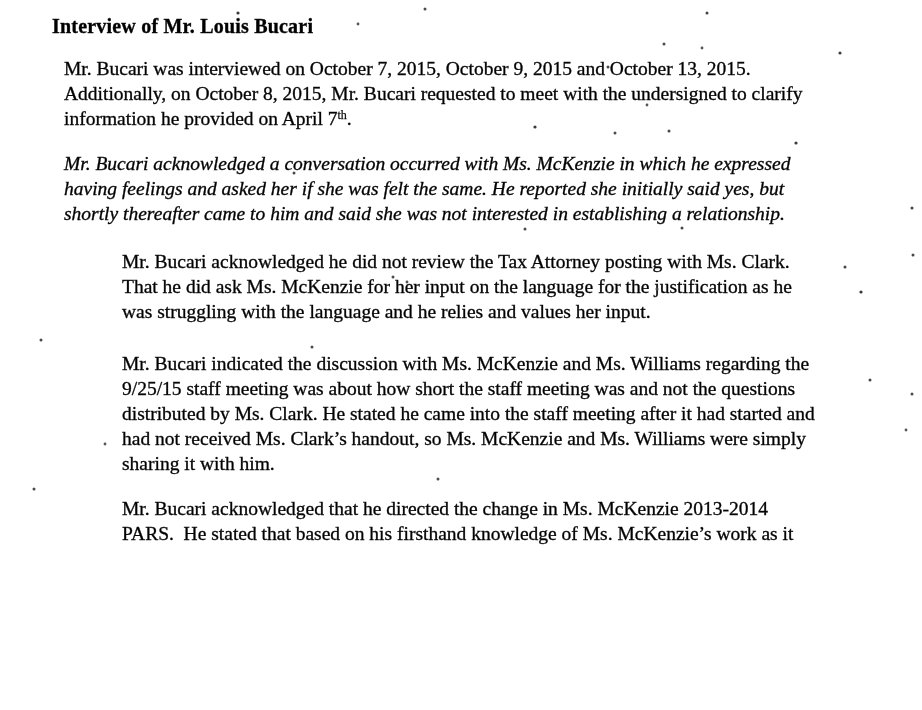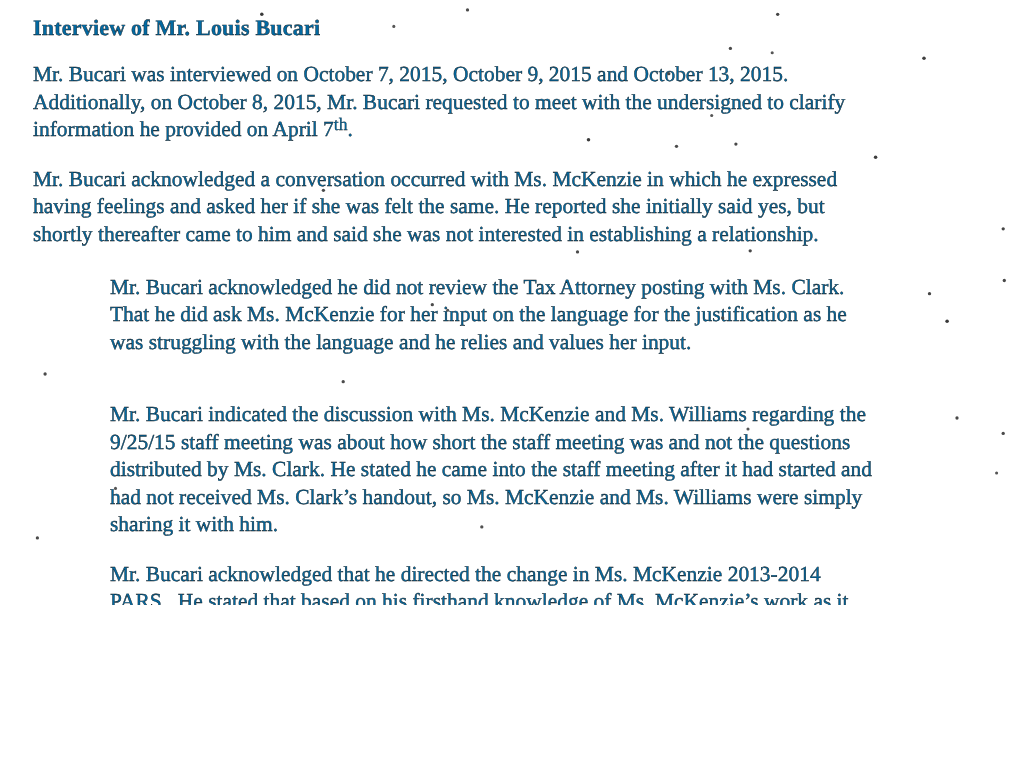--- a/index.html
+++ b/index.html
@@ -7,60 +7,60 @@
     padding: 0;
     background: #ffffff;
   }
   .page {
     position: relative;
     width: 922px;
     height: 550px;
     background: #ffffff;
     overflow: hidden;
     font-family: "Liberation Serif", "DejaVu Serif", serif;
-    color: #0369a1;
+    color: #000000;
     -webkit-text-stroke: 0.35px #141414;
     box-sizing: border-box;
-    padding: 13px 30px 0 30px;
+    padding: 13px 30px 0 52px;
   }
   .doc-title {
     margin: 0;
     font-size: 20px;
     line-height: 26px;
     font-weight: bold;
     letter-spacing: 0.2px;
   }
   .body-par {
-    margin: 0;
+    margin: 12px;
     font-size: 19.5px;
     line-height: 25px;
     max-width: 858px;
   }
   .ml { white-space: pre-wrap; }
   .p1 { margin-top: 17px; }
-  .p2 { margin-top: 20px; }
+  .p2 { margin-top: 20px; font-style: italic; }
   .p3 { margin-top: 19px; }
   sup.sup-th {
-    font-size: 16px;
+    font-size: 12px;
     line-height: 0;
     vertical-align: 6px;
     -webkit-text-stroke: 0.25px #141414;
   }
   ul.bullet-list {
     list-style: none;
     margin: 23px 0 0 0;
     padding: 0;
   }
   ul.bullet-list li {
     display: flex;
     align-items: center;
     font-size: 19.5px;
     line-height: 25px;
   }
-  li.b2 { margin-top: 41px; }
+  li.b2 { margin-top: 27px; }
   li.b3 { margin-top: 20px; }
   .bullet-marker {
     flex: 0 0 28px;
     margin-left: 42px;
     padding-top: 9px;
   }
   .bullet-dot {
     width: 7px;
     height: 7px;
     border-radius: 50%;

